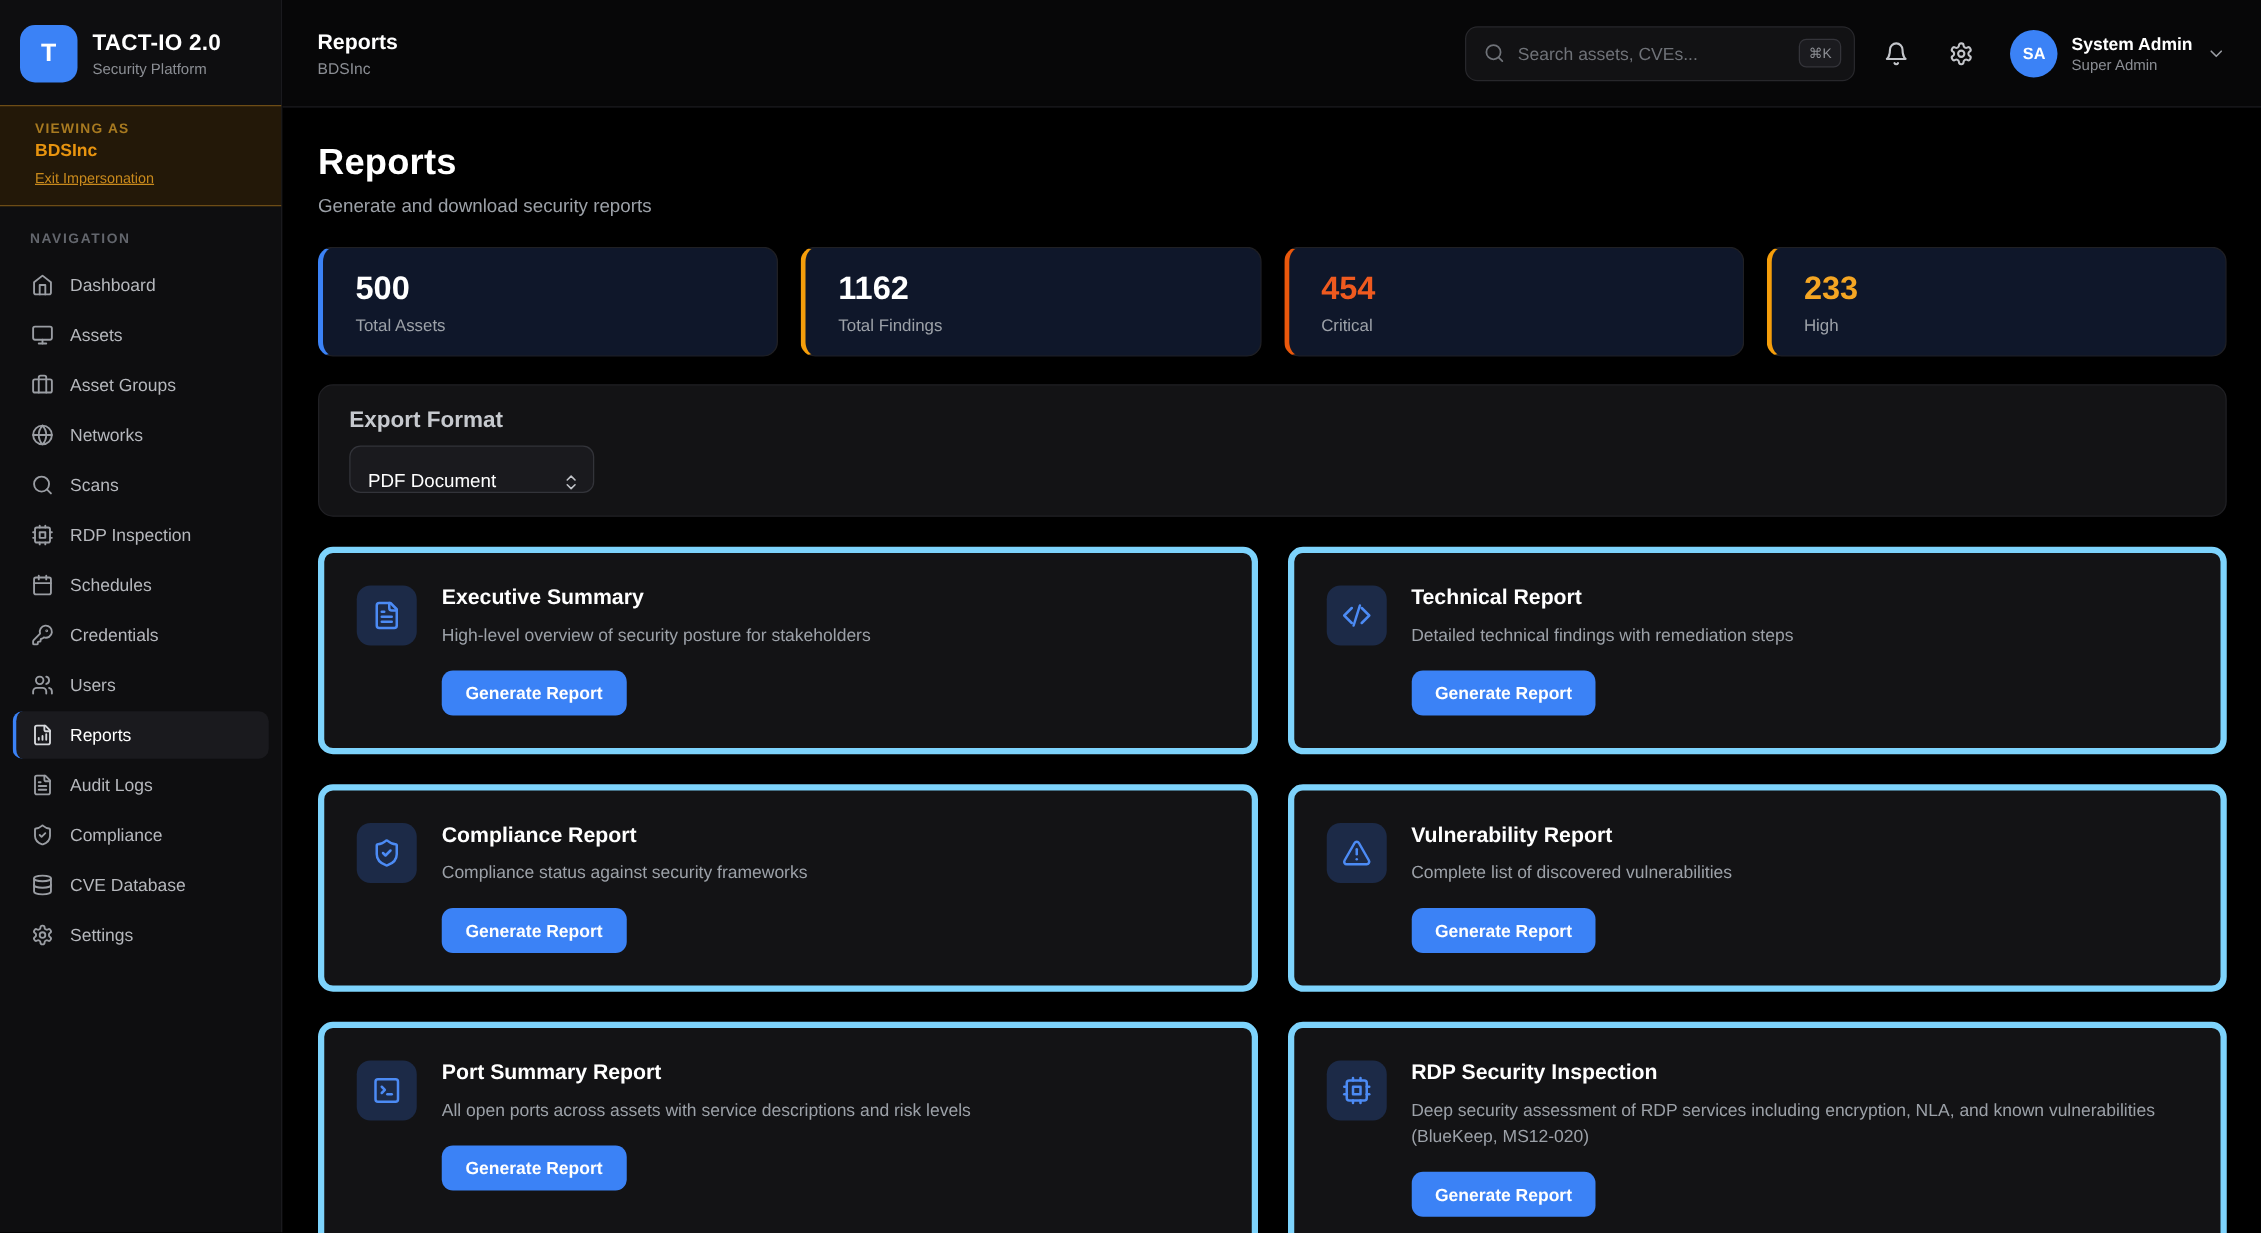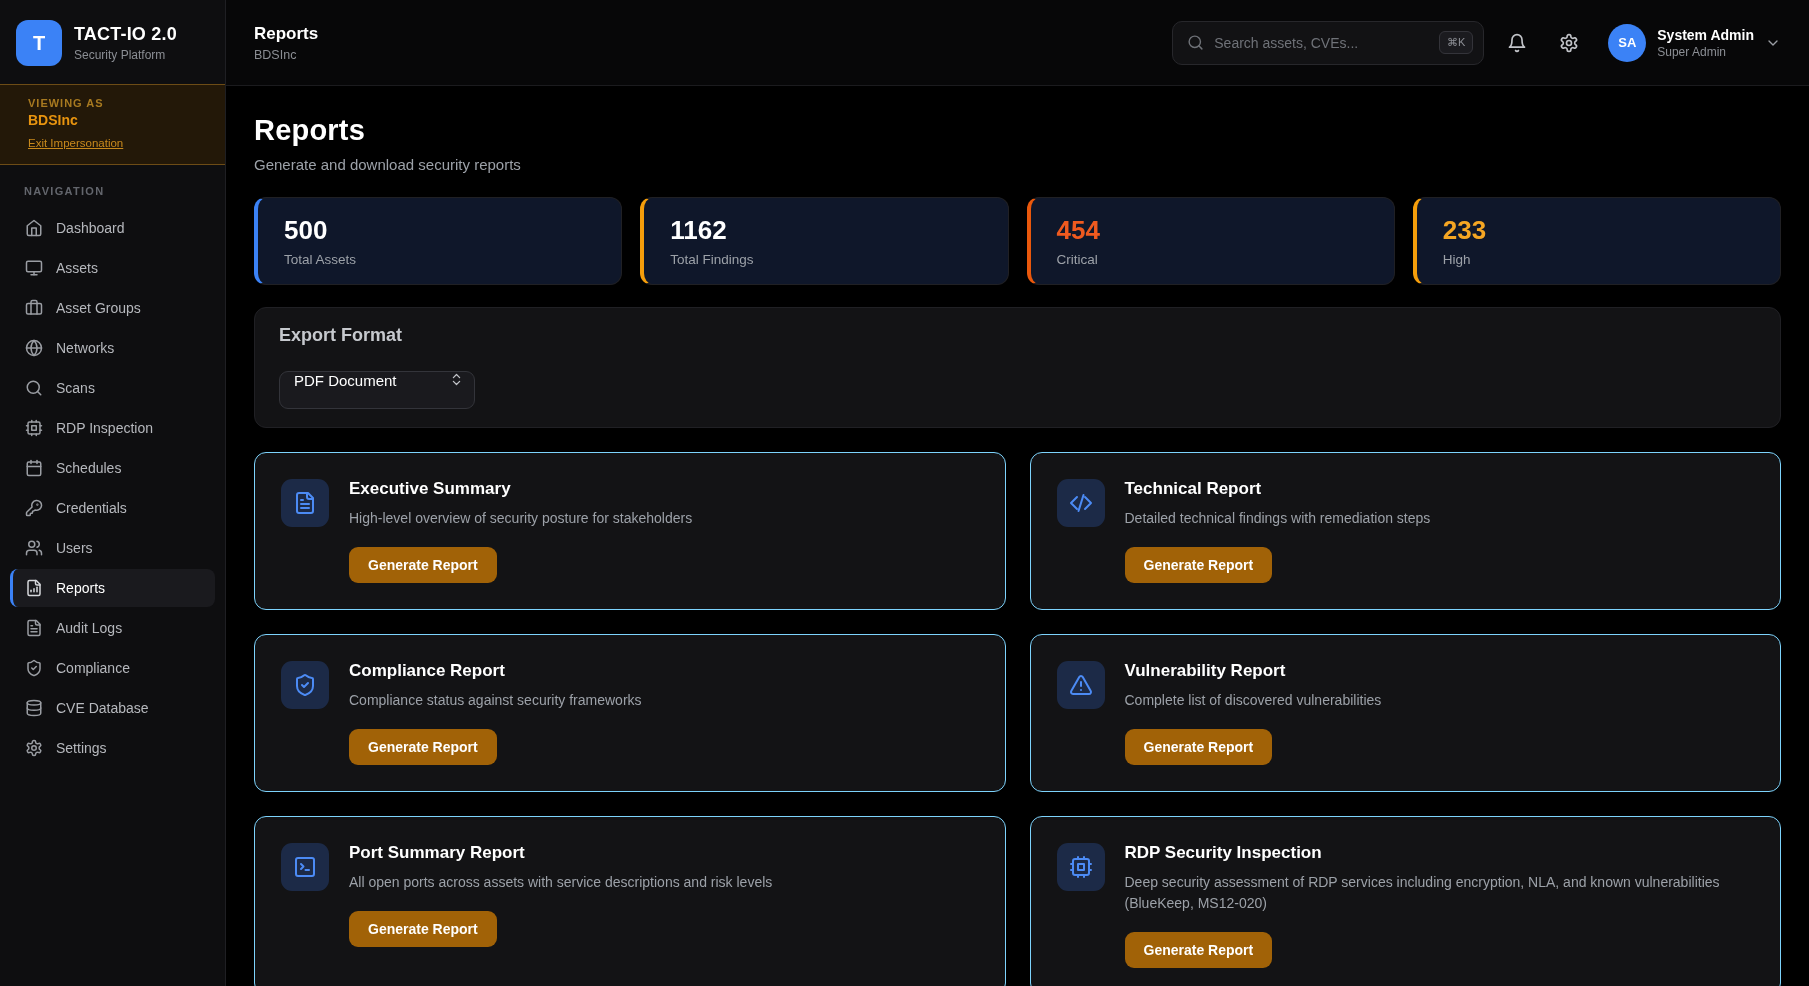--- a/index.html
+++ b/index.html
@@ -91,41 +91,41 @@
     border-left-width:4px; border-radius:12px; padding:17px 26px;
   }
   .stat-value { font-size:26px; font-weight:800; }
   .stat-label { font-size:13.5px; color:#9ca1a8; margin-top:6px; }
   .export-card {
     background:#131315; border:1px solid #202024; border-radius:12px;
     padding:17px 24px 18px; margin-top:22px;
   }
   .export-label { font-size:18px; font-weight:600; color:#c6c9ce; }
   .select {
-    margin-top:25px; width:196px; height:38px;
+    margin-top:10px; width:196px; height:38px;
     background:#1a1a1e; border:1px solid #33343a; border-radius:9px;
-    display:flex; align-items:flex-start; justify-content:space-between;
+    display:flex; align-items:flex-end; justify-content:space-between;
     padding:0 10px 0 14px; font-size:15px; color:#fff; cursor:pointer;
   }
   .select svg { width:15px; height:15px; color:#c2c4c9; }
   .reports-grid { display:grid; grid-template-columns:1fr 1fr; gap:24px; margin:24px 0 28px; }
   .report-card {
-    background:#131315; border:1px solid #7dd3fc; border-radius:12px;
+    background:#131315; border:5px solid #7dd3fc; border-radius:12px;
     padding:26px; display:flex; gap:20px; align-items:flex-start;
   }
   .report-icon {
     width:48px; height:48px; border-radius:11px;
     background:#1c2a47; color:#4c8bf5;
     display:flex; align-items:center; justify-content:center; flex:none;
   }
   .report-icon svg { width:24px; height:24px; }
   .report-title { font-size:17px; font-weight:700; }
   .report-desc  { font-size:14px; color:#9ca1a8; margin-top:9px; line-height:1.5; max-width:660px; }
   .generate-btn {
-    margin-top:18px; background:#a16207; color:#fff;
+    margin-top:18px; background:#3b82f6; color:#fff;
     border:none; border-radius:9px; padding:10px 19px;
     font-size:14px; font-weight:600; cursor:pointer;
     font-family:"Liberation Sans", sans-serif;
   }
   .content::-webkit-scrollbar { width:0; }
 </style>
 </head>
 <body>
 
 <aside class="sidebar">

